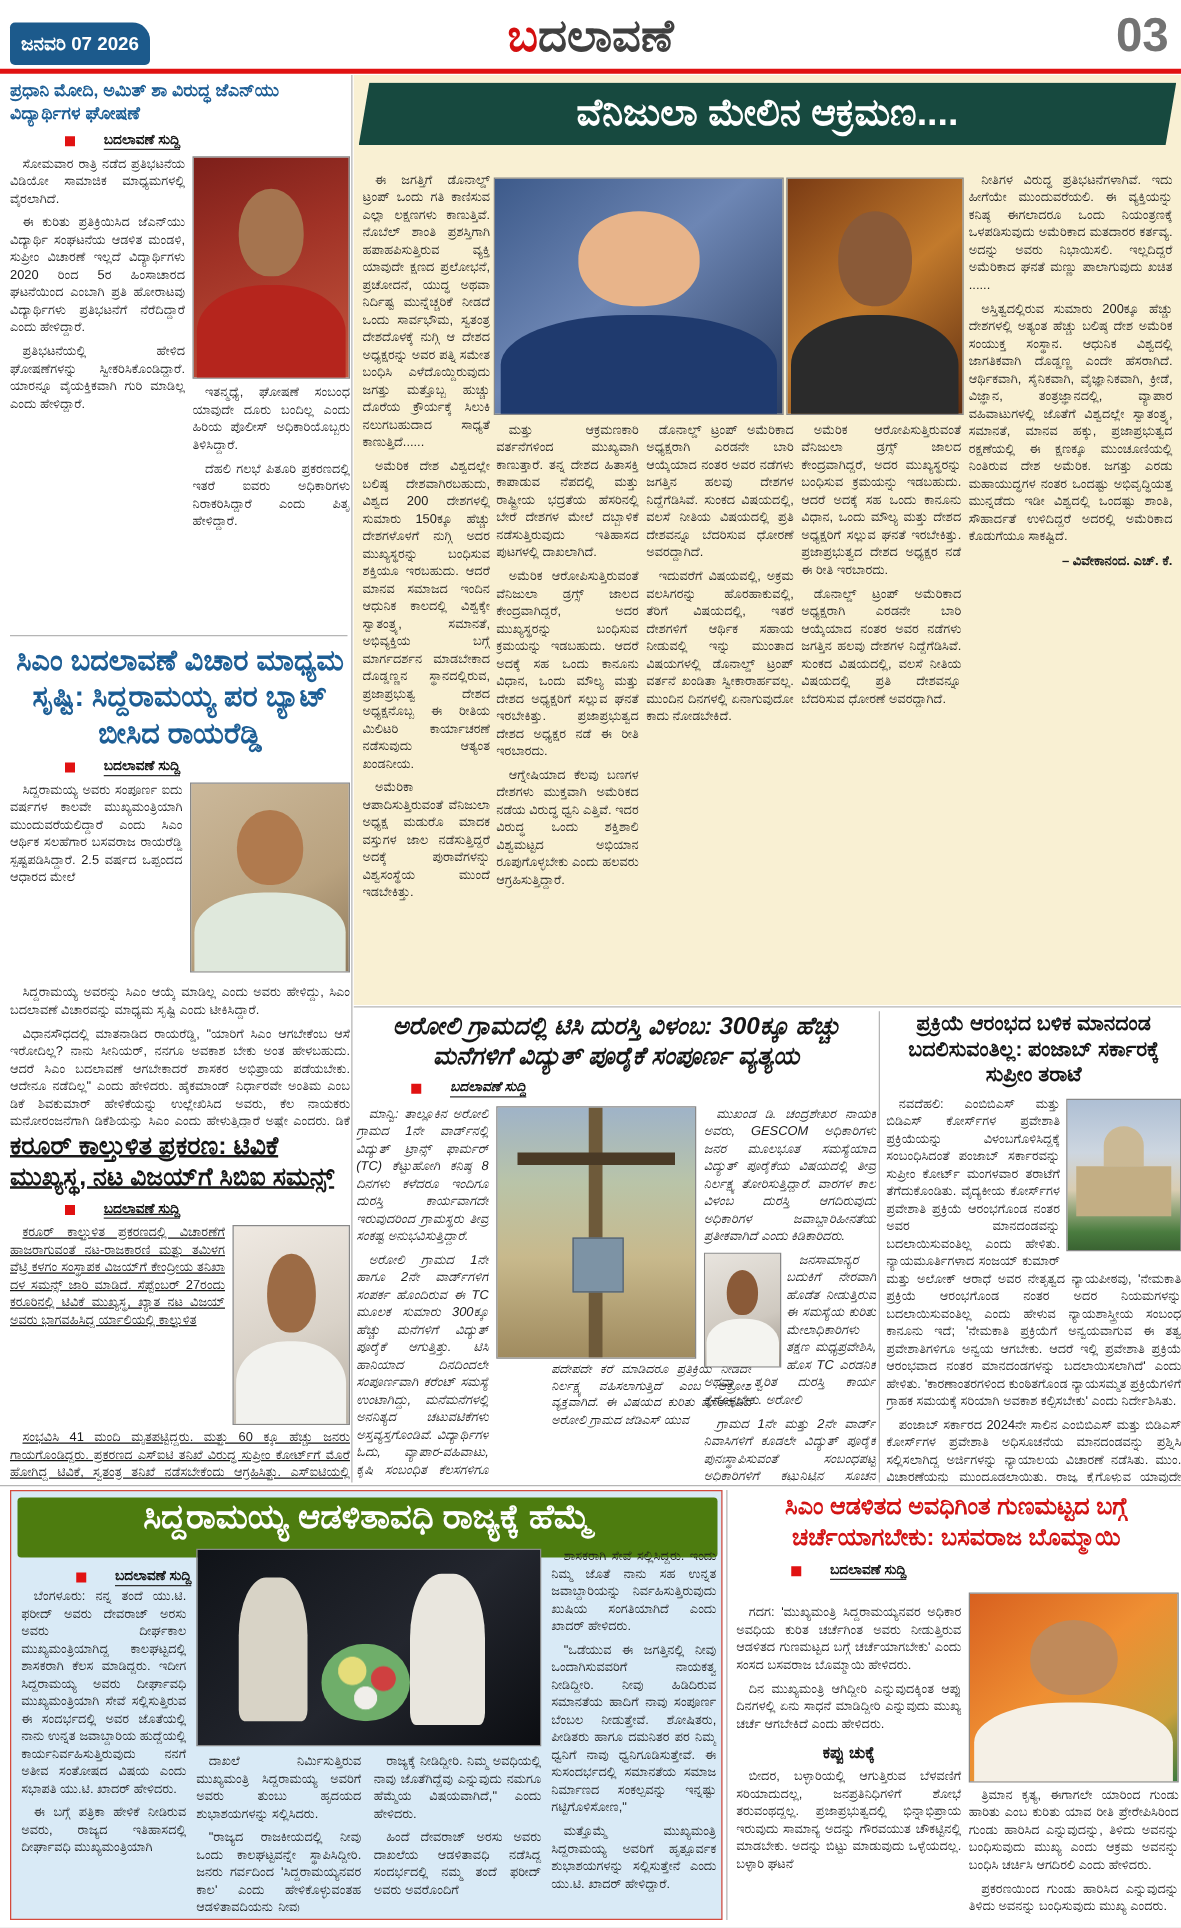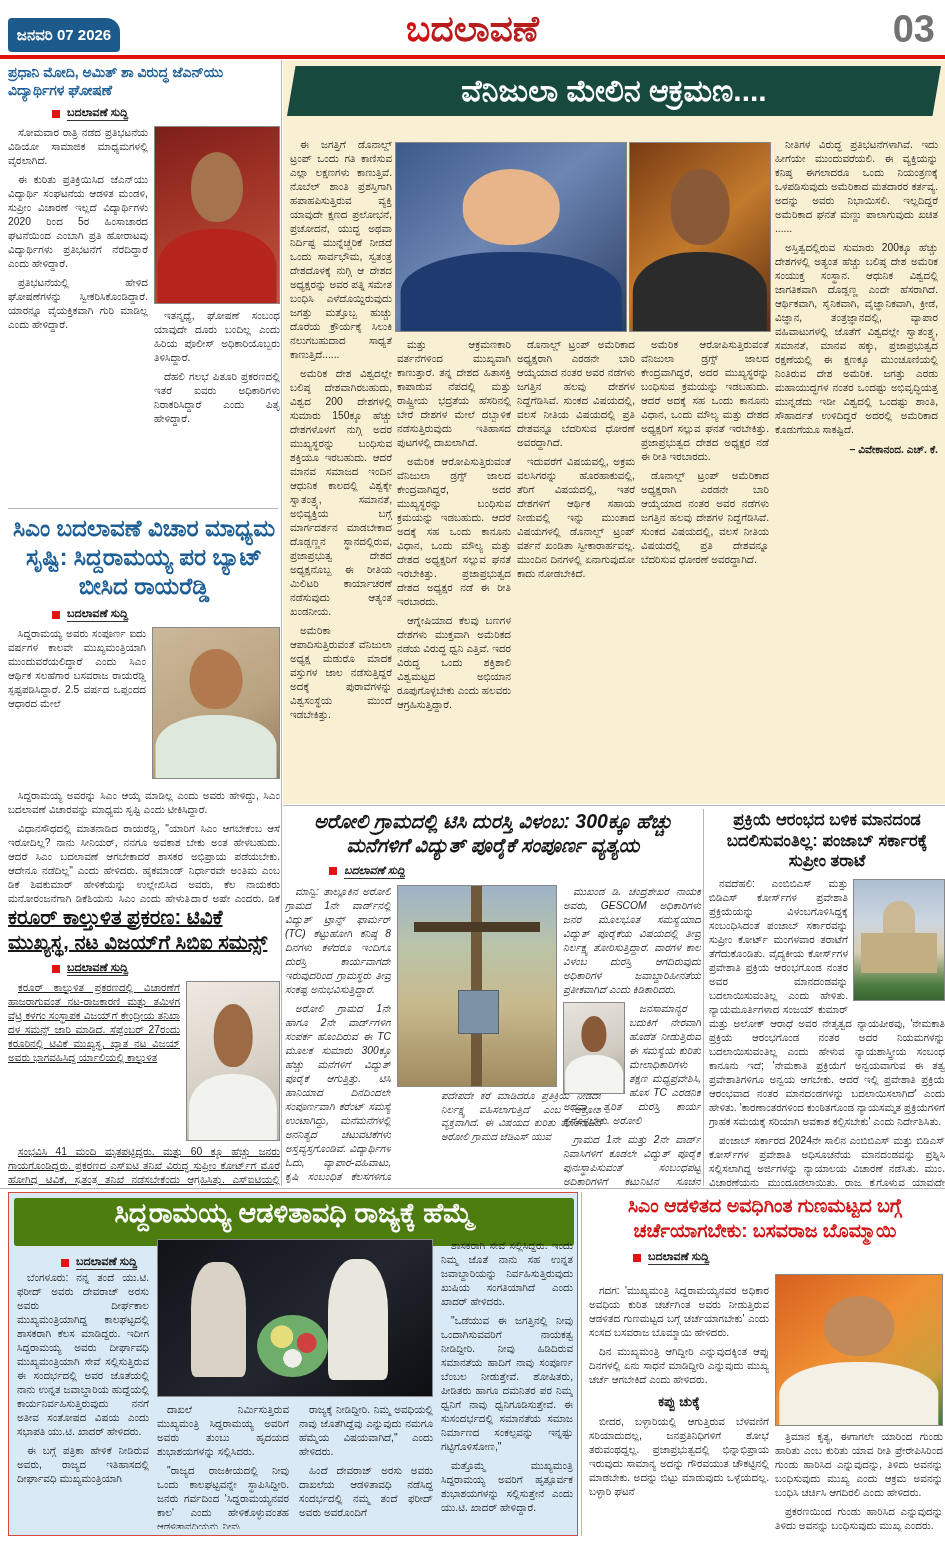--- a/index.html
+++ b/index.html
@@ -8,27 +8,27 @@
     position:relative; width:945px; height:1542px; margin:0 auto;
     background:#ffffff; overflow:hidden;
     font-family:"Liberation Sans","DejaVu Sans",sans-serif; color:#1a1a1a;
   }
   .abs{ position:absolute; }
   
   .datebox{ left:8px; top:18px; width:112px; height:34px; background:#1c5a8c;
     border-radius:4px 14px 4px 4px; color:#fff; font-weight:bold; font-size:15px;
     display:flex; align-items:center; justify-content:center; }
   .masthead{ left:0; top:8px; width:945px; text-align:center; font-size:36px; font-weight:bold; }
-  .masthead .t1{ color:#d40f0f; } .masthead .t2{ color:#b91c1c; }
+  .masthead .t1{ color:#d40f0f; } .masthead .t2{ color:#404040; }
   .pageno{ right:10px; top:8px; font-size:38px; font-weight:bold; color:#737373; }
   .toprule{ left:0; top:55px; width:945px; height:4px; background:#e11212; }
   
   .bodytxt{ font-size:10.3px; line-height:1.36; text-align:justify; color:#1c1c1c; overflow:hidden; }
   .bodytxt p{ margin:0 0 5px 0; text-indent:10px; }
-  .byline{ display:flex; align-items:center; gap:7px; font-size:11px; font-weight:bold; color:#111;padding-left:44px; }
+  .byline{ display:flex; align-items:center; gap:23px; font-size:11px; font-weight:bold; color:#111;padding-left:44px; }
   .byline .sq{ width:8px; height:8px; background:#e11212; display:inline-block; }
   .byline .bl-label{ border-bottom:1px solid #333; padding-bottom:1px; }
   .vsep{ background:#b5b5b5; width:1px; } .hsep{ background:#b5b5b5; height:1px; }
   .headline-blue{ color:#1d5e95; font-weight:bold; line-height:1.25; }
   .headline-dark{ color:#161616; font-weight:bold; line-height:1.25; }
   .subhead{ font-weight:bold; font-size:13px; text-align:center; color:#161616; margin:6px 0 4px; }
   
   .photo{ position:absolute; border:1px solid #888; overflow:hidden; }
   .caption{ font-size:10px; line-height:1.35; text-align:justify; }
   .portrait::before{ content:""; position:absolute; left:50%; top:14%; width:42%; height:40%;

